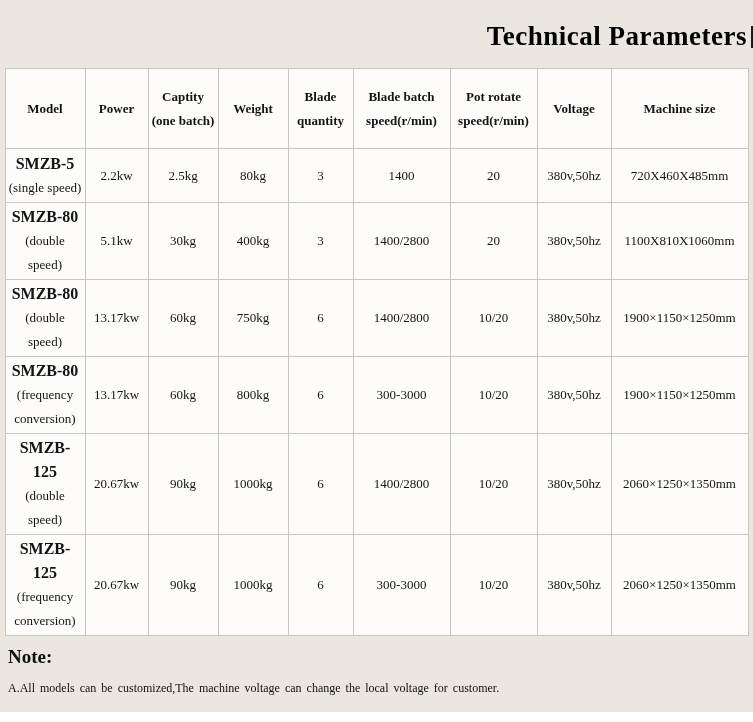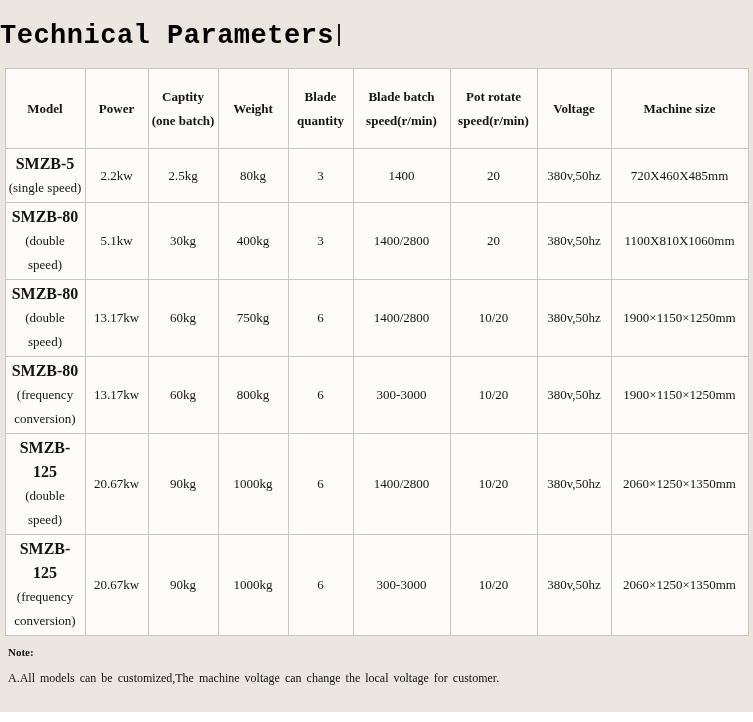--- a/index.html
+++ b/index.html
@@ -14,22 +14,21 @@
     width: 753px;
     height: 712px;
     background: #ebe7e0;
     position: relative;
   }
   
   .title-bar {
     height: 68px;
     display: flex;
     align-items: center;
-    justify-content: flex-start;
-    font-family: Liberation Mono, monospace;
+    justify-content: flex-end;
   }
   .title-text {
     font-size: 27px;
     font-weight: bold;
     color: #000;
     letter-spacing: 0.5px;
   }
   .text-cursor {
     display: inline-block;
     width: 2px;
@@ -69,21 +68,21 @@
   .cell-voltage {
     vertical-align: bottom;
     padding-bottom: 9px;
   }
   
   .notes {
     padding: 10px 8px 0 8px;
   }
   .note-title {
     font-weight: bold;
-    font-size: 11px;
+    font-size: 19px;
     margin-bottom: 10px;
   }
   .note-line {
     font-size: 12px;
     line-height: 20px;
     margin-bottom: 9px;
     word-spacing: 2px;
   }
   .footer-strip {
     width: 753px;

